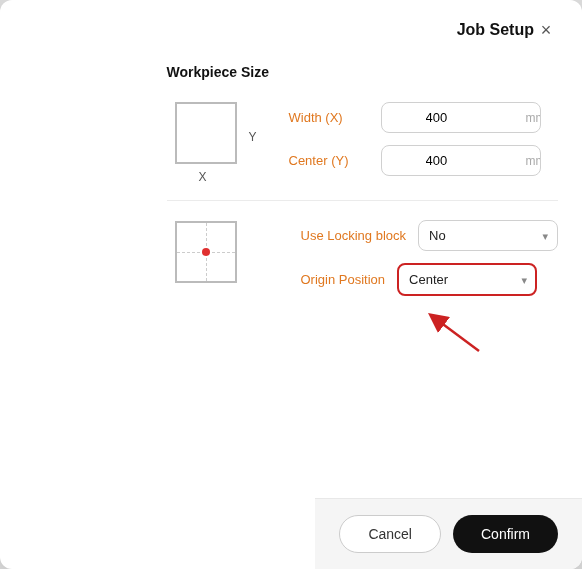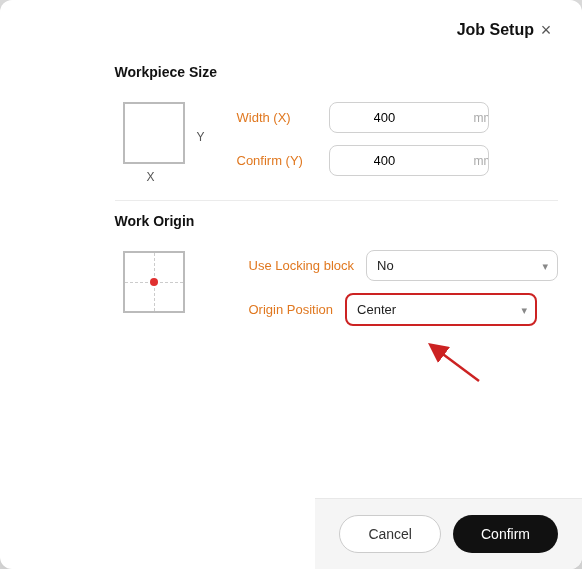--- a/index.html
+++ b/index.html
@@ -195,21 +195,21 @@
 
     .origin-fields {
       display: flex;
       flex-direction: column;
       gap: 12px;
       flex: 1;
     }
 
     .select-wrap {
       position: relative;
-      width: 192px;
+      width: 140px;
     }
     .select-wrap select {
       width: 100%;
       padding: 7px 30px 7px 10px;
       font-size: 13px;
       border: 1.5px solid #d0d0d0;
       border-radius: 8px;
       background: #fff;
       appearance: none;
       cursor: pointer;
@@ -283,32 +283,31 @@
 
       <div class="fields-col">
         <div class="field-row">
           <span class="field-label">Width (X)</span>
           <div class="field-input-wrap">
             <input class="field-input" type="text" value="400" style="">
             <span class="field-unit">mm</span>
           </div>
         </div>
         <div class="field-row">
-          <span class="field-label">Confirm (Y)</span>
+          <span class="field-label">Center (Y)</span>
           <div class="field-input-wrap">
             <input class="field-input" type="text" value="400" style="">
             <span class="field-unit">mm</span>
           </div>
         </div>
       </div>
     </div>
 
     <hr class="divider">
 
-    <div class="section-title">Work Origin</div>
 
     <div class="work-origin-row">
 
       <div class="origin-diagram">
         <div class="origin-box"></div>
         <div class="origin-dot"></div>
       </div>
 
       <div class="origin-fields">
         <div class="field-row">

